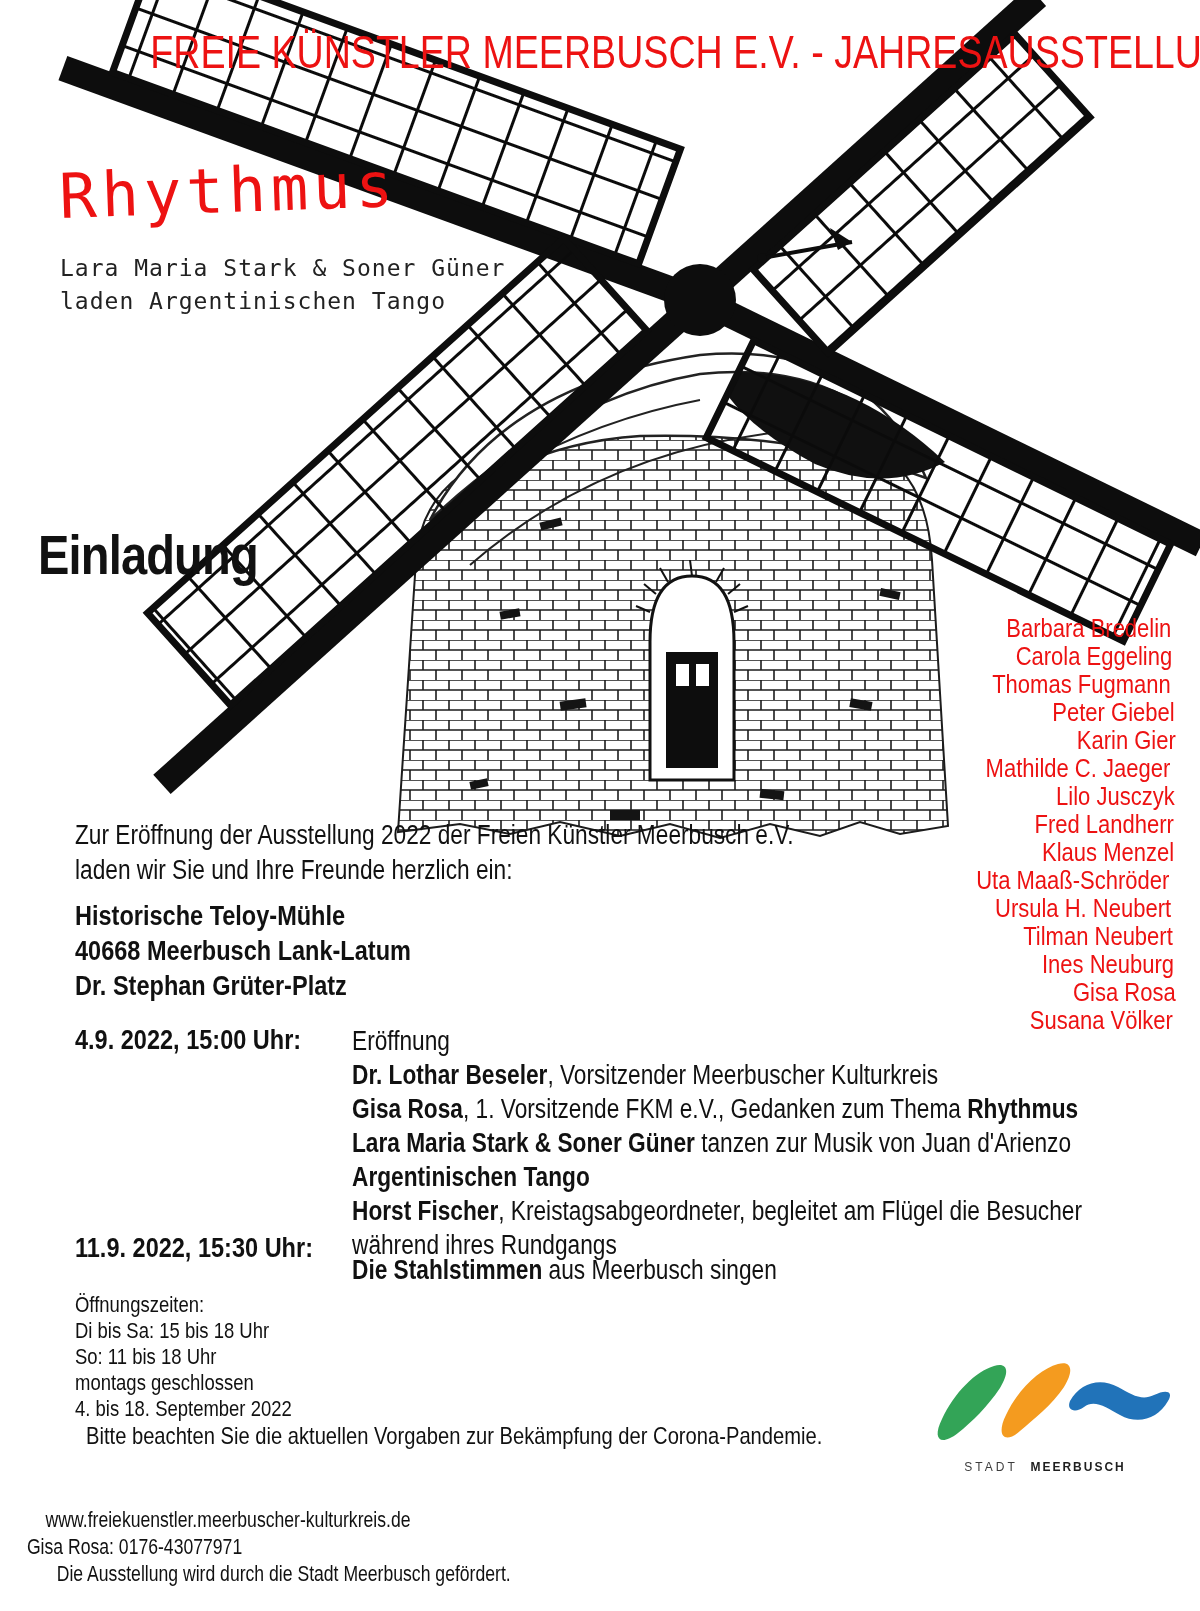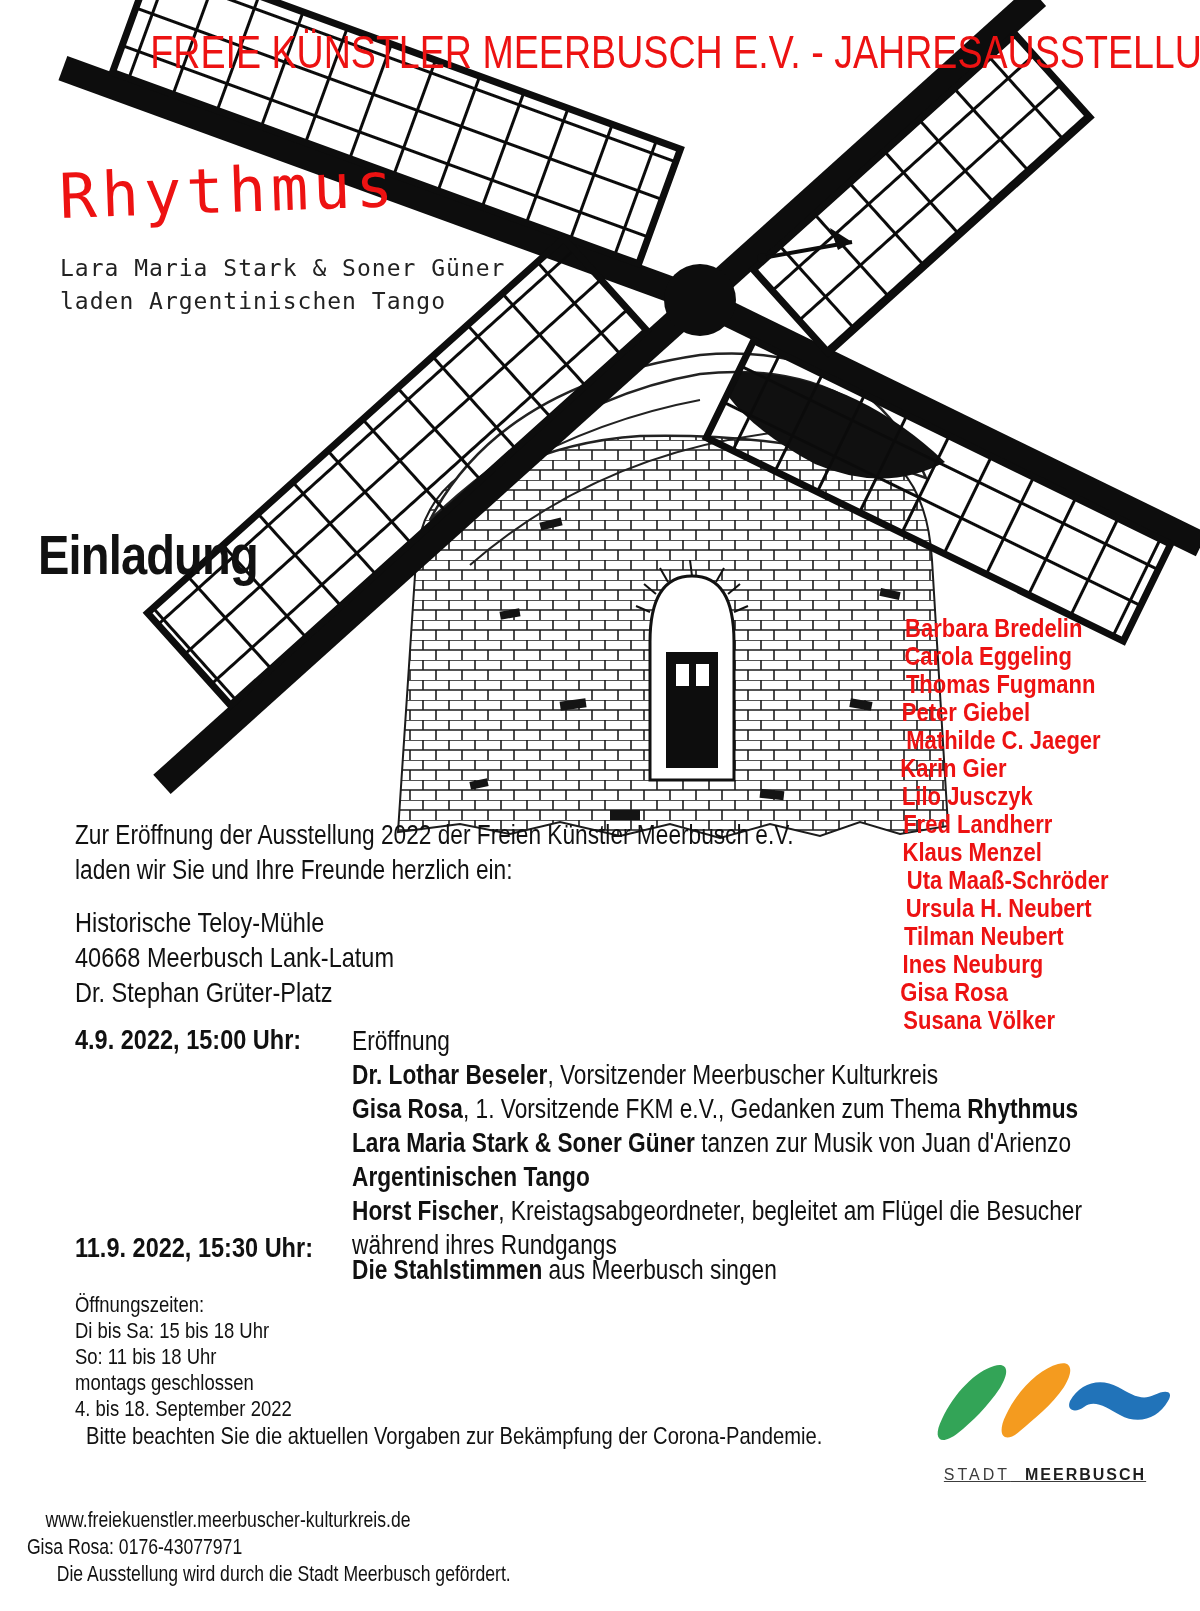--- a/index.html
+++ b/index.html
@@ -40,37 +40,37 @@
     left:60px; top:252px;
     font-family:"DejaVu Sans Mono", monospace;
     font-size:23px; line-height:33px; letter-spacing:1px;
     color:#222; white-space:nowrap;
   }
 
   .einladung { left:38px; top:522px; font-size:56px; font-weight:bold; letter-spacing:-1px;text-align:right; }
 
   .artists {
     left:893px; top:614px; width:290px;
-    text-align:left; font-weight:bold; font-size:25px; line-height:28px;
+    text-align:right; font-weight:normal; font-size:25px; line-height:28px;
   }
   .artists .cond-c { transform:scaleX(0.88); }
 
   .intro { left:75px; top:818px; font-size:27px; line-height:35px; }
-  .venue { left:75px; top:898px; font-size:28px; line-height:35px; font-weight:normal;margin-top:7px; }
+  .venue { left:75px; top:898px; font-size:28px; line-height:35px; font-weight:bold; }
 
   .sched-label { font-size:28px; font-weight:bold; }
   .sched-lines { font-size:27px; line-height:34px; }
 
   .hours { left:75px; top:1292px; font-size:22px; line-height:26px; }
   .corona { left:86px; top:1422px; font-size:24px; }
 
   .footer { left:0; top:1506px; width:1200px; text-align:left; font-size:22px; line-height:27px; }
 
   .logo { left:905px; top:1345px; width:280px; text-align:center; }
-  .logo-text { font-size:16px; letter-spacing:3px; color:#3c3c3c; margin-top:12px; white-space:nowrap;text-decoration:underline; }
+  .logo-text { font-size:12px; letter-spacing:3px; color:#3c3c3c; margin-top:6px; white-space:nowrap; }
   .logo-text .b { color:#1f1f1f; letter-spacing:2px; }
 </style>
 </head>
 <body>
 
 <div class="poster">
 
   <svg class="abs windmill-svg" width="1200" height="1040" viewBox="0 0 1200 1040" xmlns="http://www.w3.org/2000/svg">
     <defs>
       <pattern id="bricks" width="26" height="20" patternUnits="userSpaceOnUse">
@@ -158,22 +158,22 @@
 
   <div class="abs einladung">
     <span class="cond">Einladung</span>
   </div>
 
   <div class="abs artists red">
     <div><span class="cond-c">Barbara Bredelin</span></div>
     <div><span class="cond-c">Carola Eggeling</span></div>
     <div><span class="cond-c">Thomas Fugmann</span></div>
     <div><span class="cond-c">Peter Giebel</span></div>
+    <div><span class="cond-c">Karin Gier</span></div>
     <div><span class="cond-c">Mathilde C. Jaeger</span></div>
-    <div><span class="cond-c">Karin Gier</span></div>
     <div><span class="cond-c">Lilo Jusczyk</span></div>
     <div><span class="cond-c">Fred Landherr</span></div>
     <div><span class="cond-c">Klaus Menzel</span></div>
     <div><span class="cond-c">Uta Maaß-Schröder</span></div>
     <div><span class="cond-c">Ursula H. Neubert</span></div>
     <div><span class="cond-c">Tilman Neubert</span></div>
     <div><span class="cond-c">Ines Neuburg</span></div>
     <div><span class="cond-c">Gisa Rosa</span></div>
     <div><span class="cond-c">Susana Völker</span></div>
   </div>

